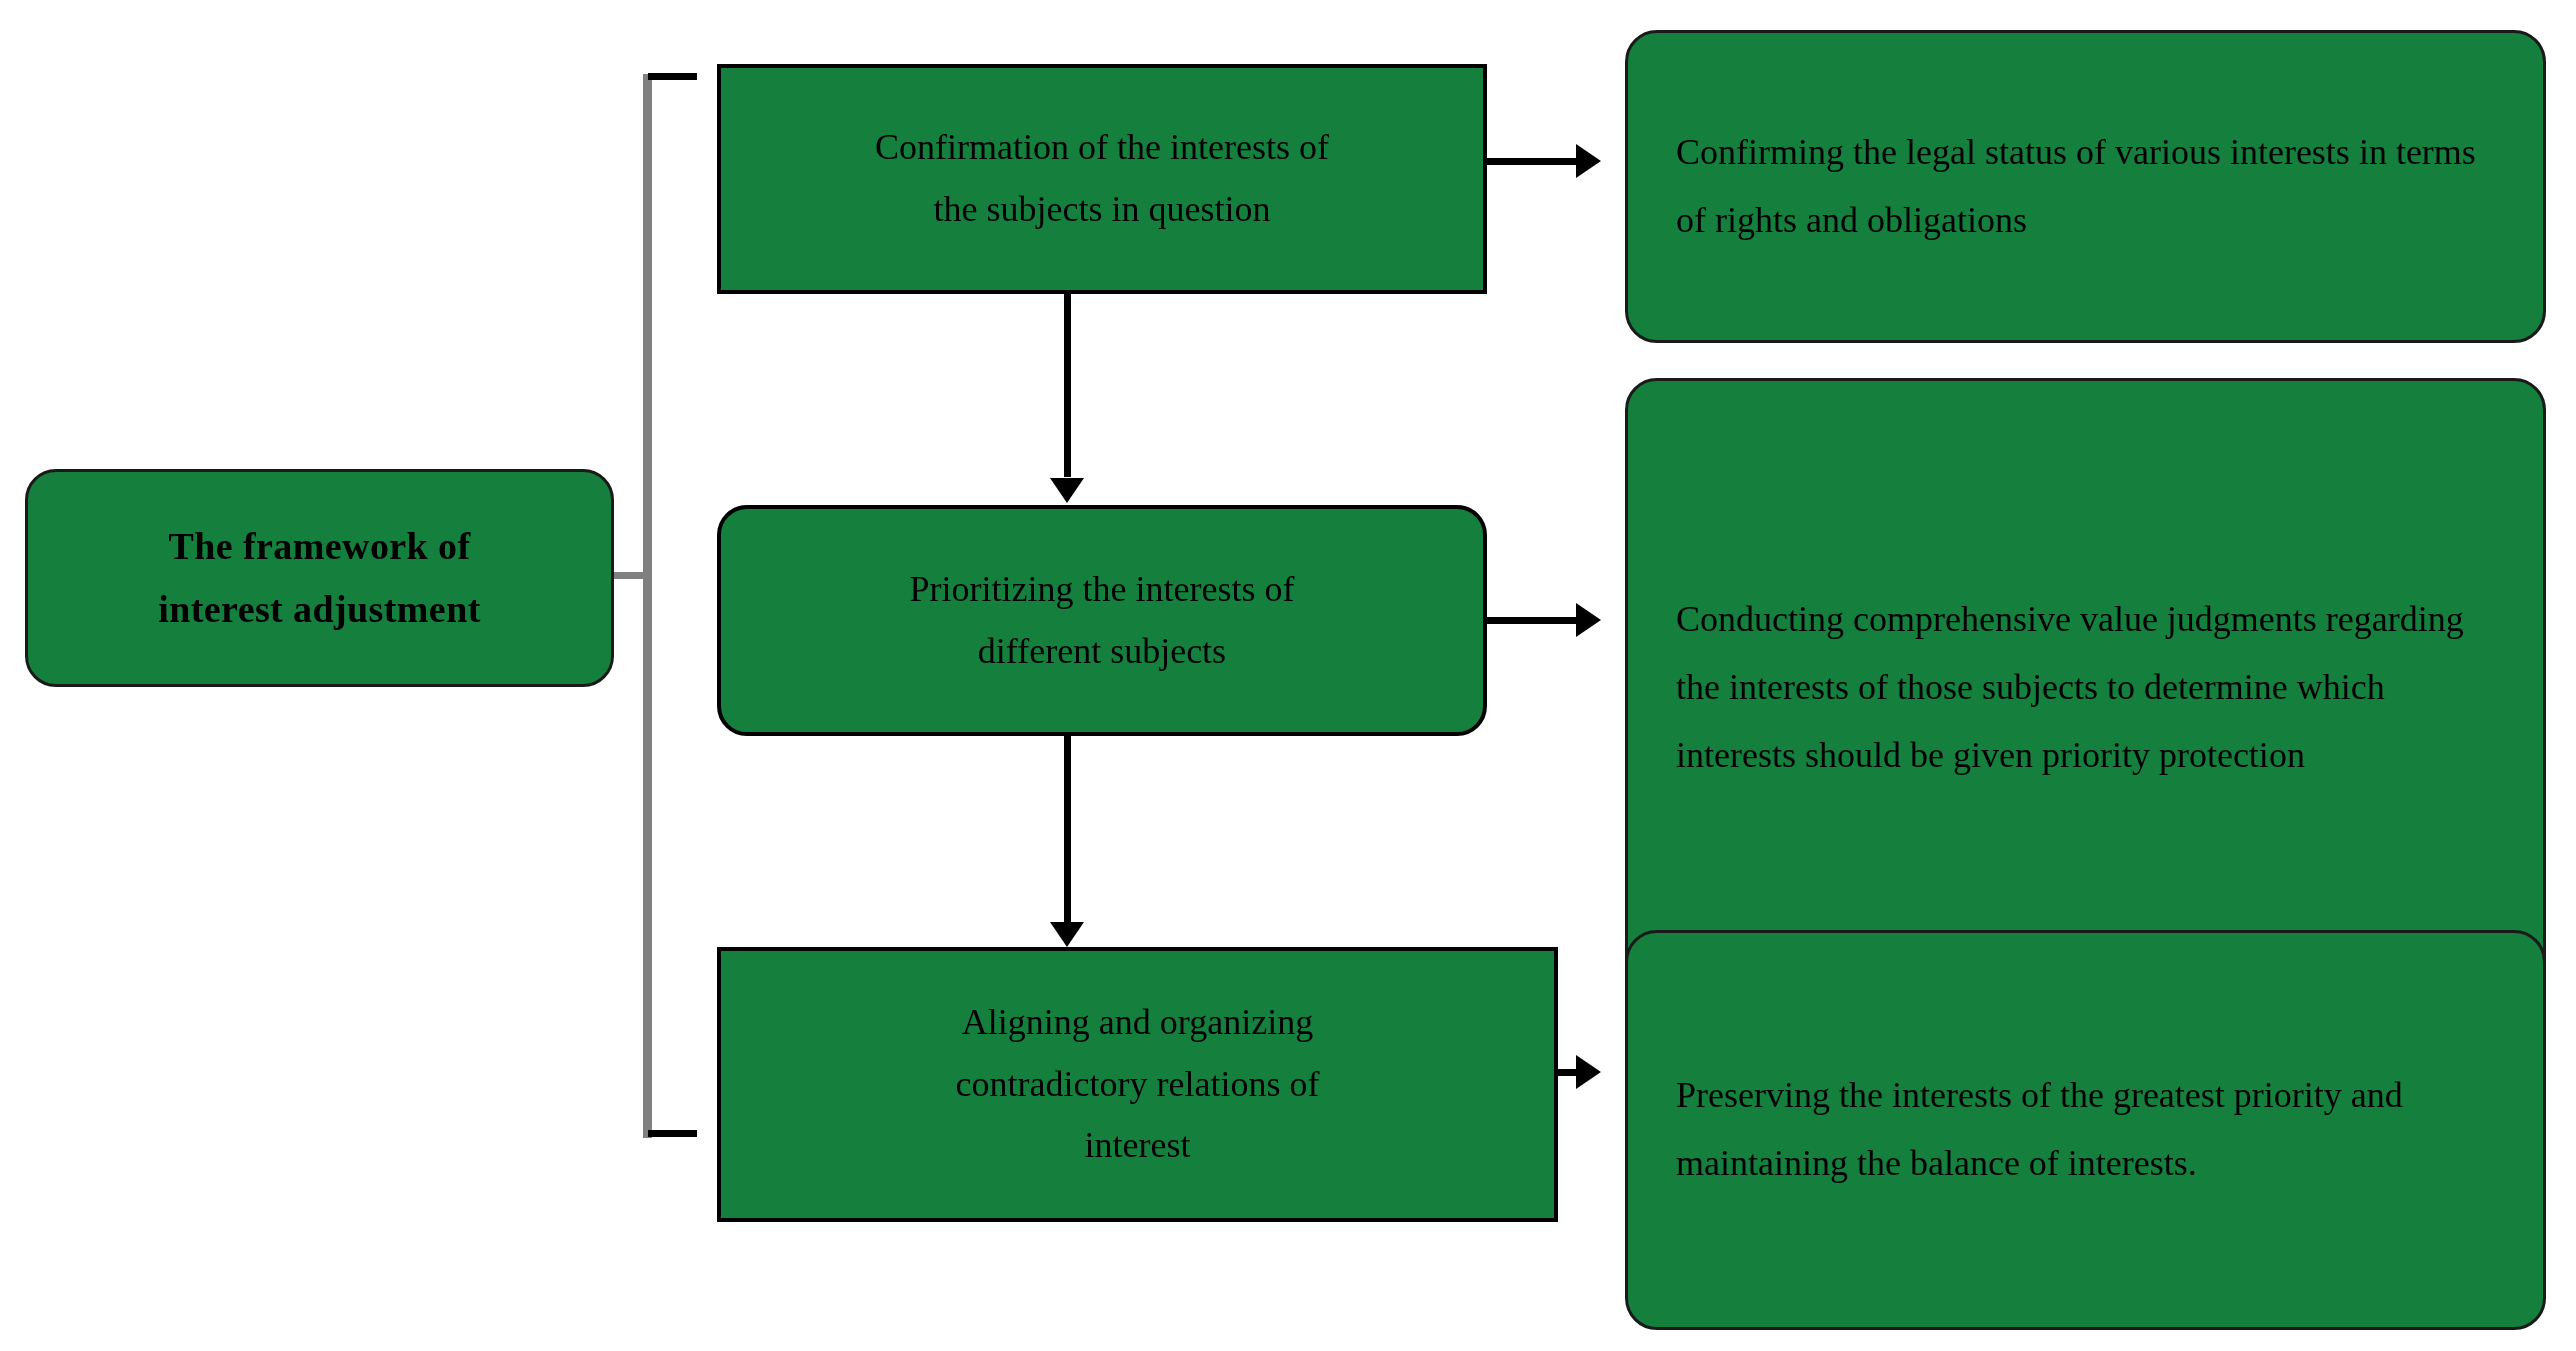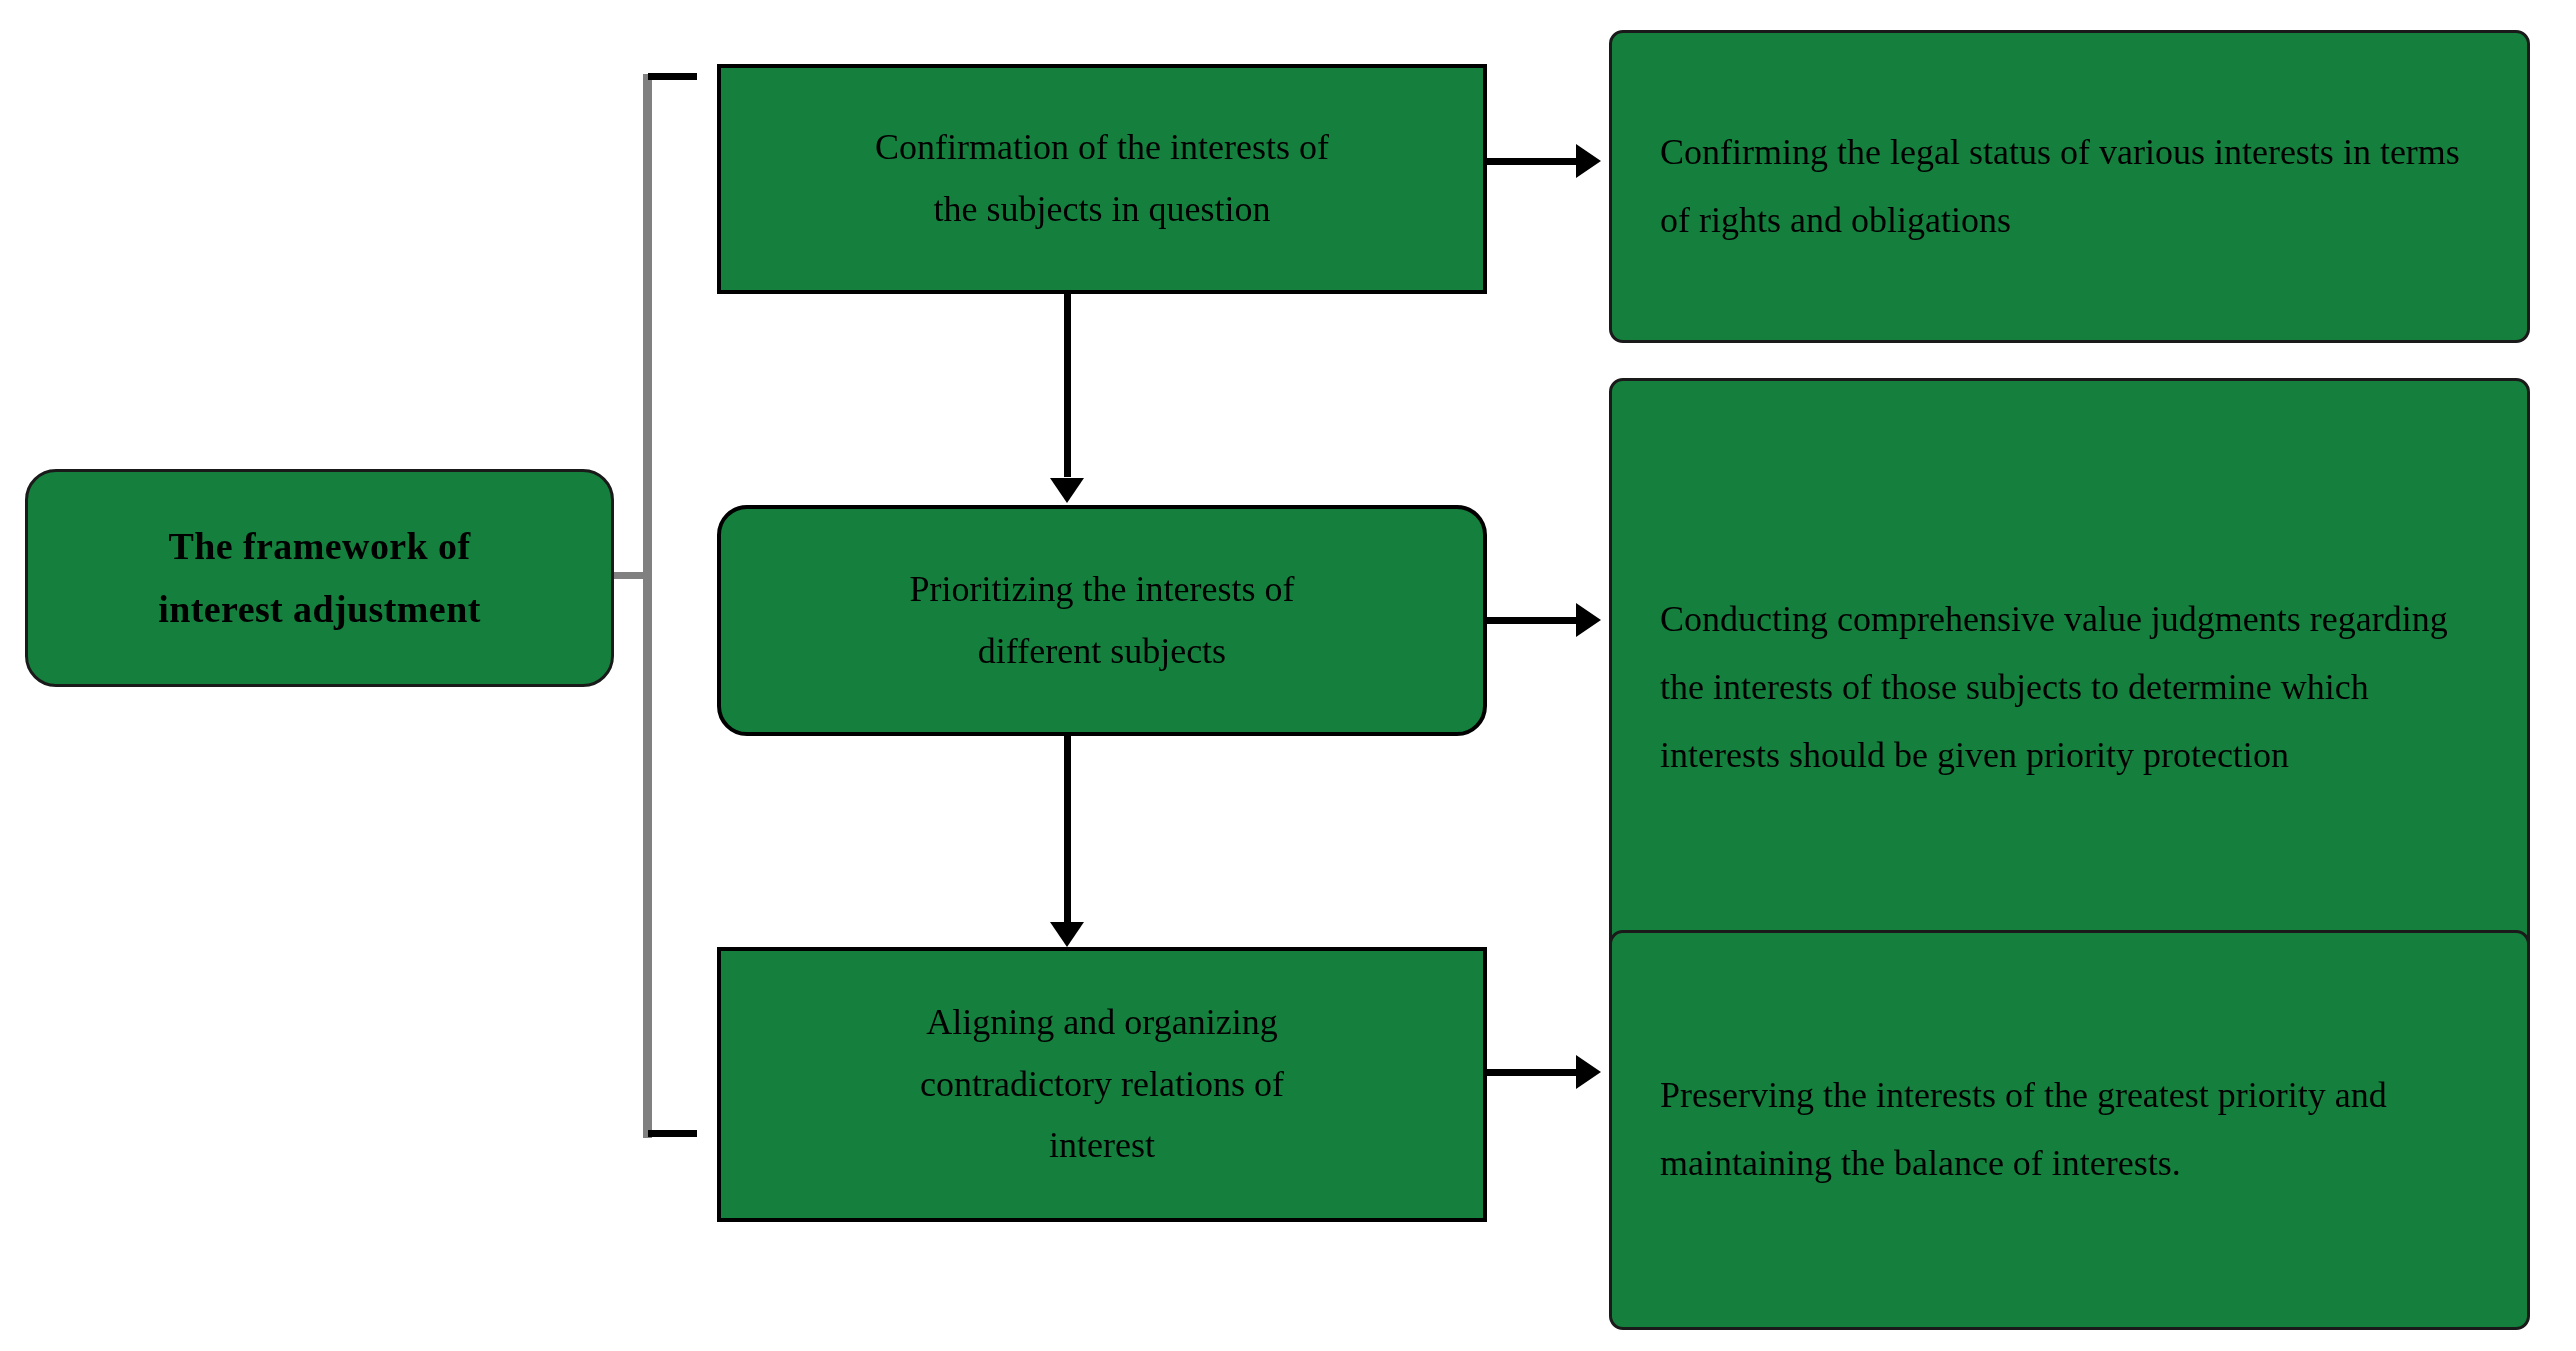--- a/index.html
+++ b/index.html
@@ -53,23 +53,24 @@
     text-align: center;
   }
   .step-node .txt {
     font-size: 36px;
     line-height: 1.72;
   }
 
   
   .detail-node {
     border: 3.3px solid #1a1a1a;
-    border-radius: 14px;
+    border-radius: 32px;
     align-items: flex-start;
     text-align: left;
+    margin-left: 16px;
   }
   .detail-node .txt {
     font-size: 36px;
     line-height: 1.88;
   }
 
   
   .conn {
     position: absolute;
   }
@@ -139,21 +140,21 @@
   <div class="node step-node" style="left:717px; top:64px; width:770px; height:230px;">
     <span class="txt">Confirmation of the interests of
 the subjects in question</span>
   </div>
 
   <div class="node step-node" style="left:717px; top:505px; width:770px; height:231px;border-radius:30px;">
     <span class="txt">Prioritizing the interests of
 different subjects</span>
   </div>
 
-  <div class="node step-node" style="left:717px; top:947px; width:770px; height:275px;">
+  <div class="node step-node" style="left:717px; top:947px; width:841px; height:275px;">
     <span class="txt">Aligning and organizing
 contradictory relations of
 interest</span>
   </div>
 
   <div class="node detail-node" style="left:1609px; top:30px; width:921px; height:313px; padding:0 48px;">
     <span class="txt">Confirming the legal status of various interests in terms of rights and obligations</span>
   </div>
 
   <div class="node detail-node" style="left:1609px; top:378px; width:921px; height:620px; padding:0 48px;">

